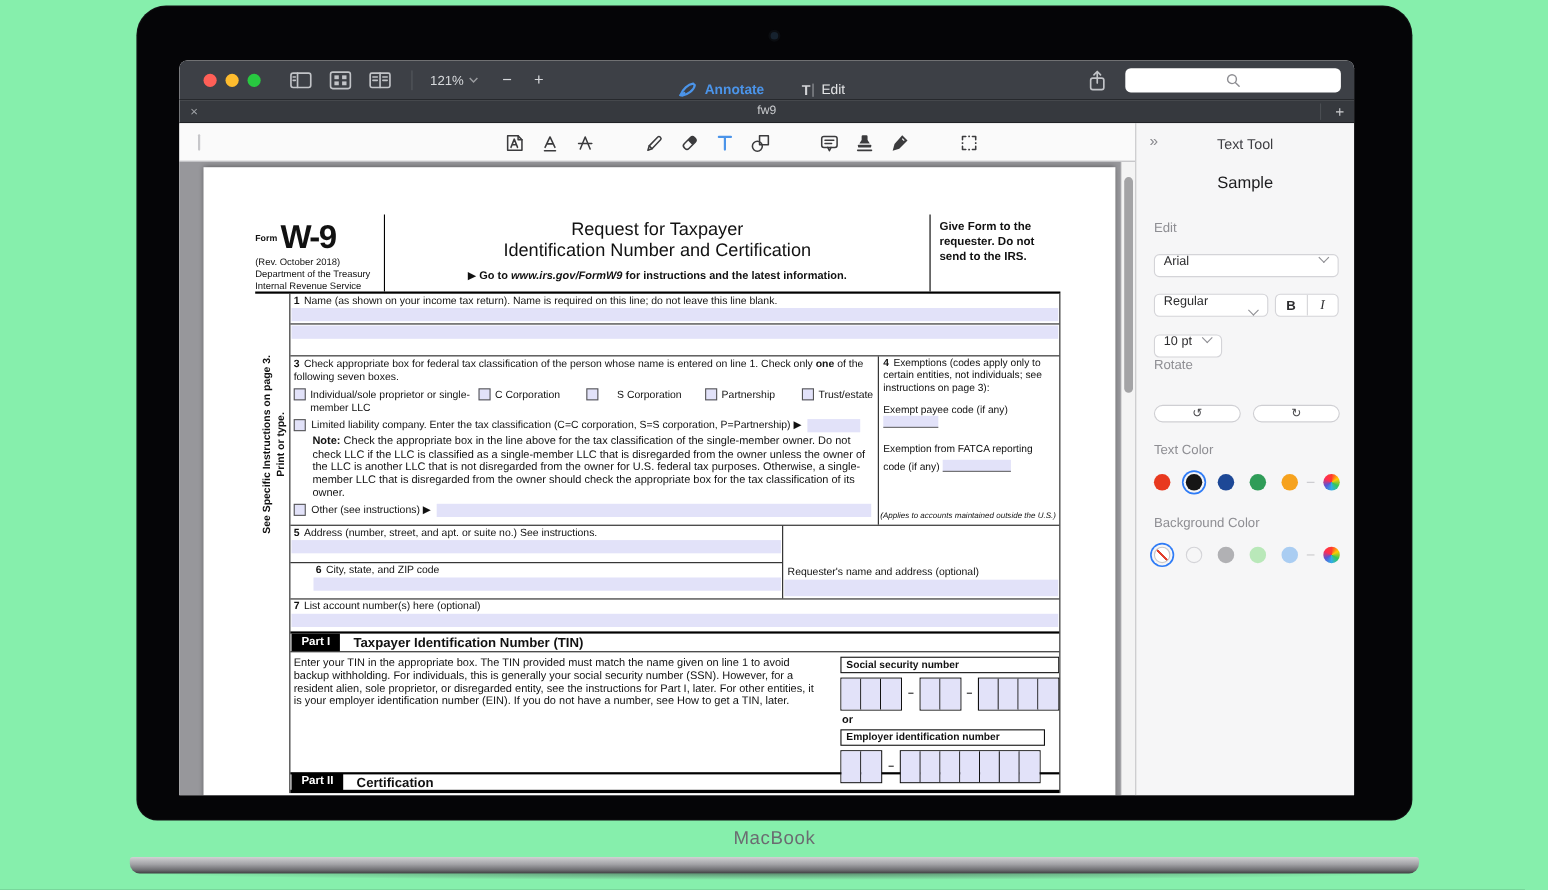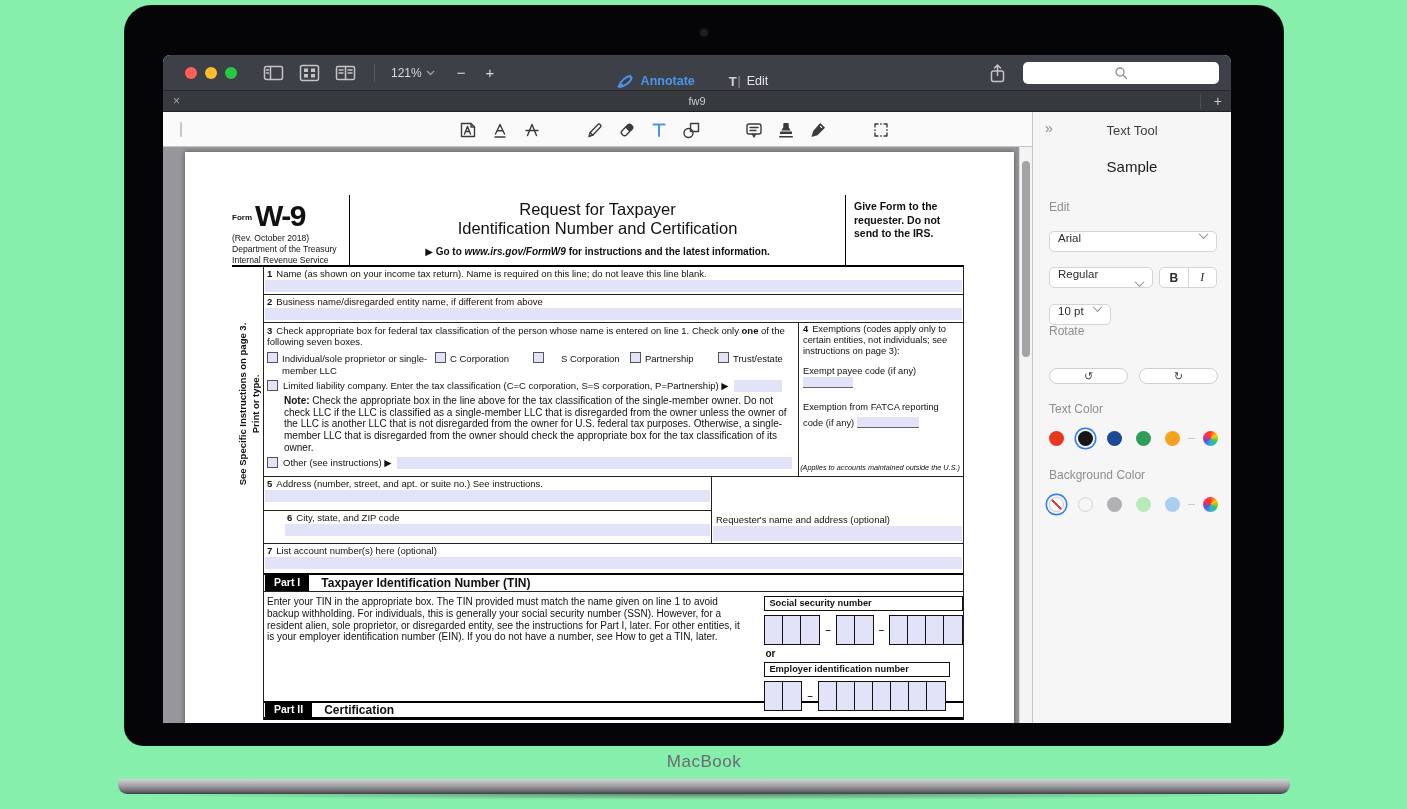--- a/index.html
+++ b/index.html
@@ -99,21 +99,21 @@
   .num { font-weight:bold; margin-right:4px; }
   .ffield { height:12px; margin:1px 1px 2px 1px; }
   .r1,.r2 { height:28px; }
   .r34 { height:154px; display:flex; }
   .c3 { width:534px; padding:1px 4px 0 3px; position:relative; }
   .c4 { flex:1; border-left:1px solid #222; padding:1px 4px 0 4px; font-size:9.3px; position:relative; }
   .cb { width:11px; height:11px; border:1px solid #555; background:#e2e2f9; display:inline-block; flex:none; }
   .cbrow { display:flex; margin-top:5px; align-items:flex-start; }
   .cbi { display:flex; gap:4px; align-items:flex-start; }
   .cbi .t { padding-top:1px; }
-  .cbi1 { width:168px; } .cbi2{width:98px;} .cbi3{width:97px;gap:17px;} .cbi4{width:88px;} .cbi5{flex:1;}
+  .cbi1 { width:168px; } .cbi2{width:98px;} .cbi3{width:108px;gap:17px;} .cbi4{width:88px;} .cbi5{flex:1;}
   .llcrow { display:flex; margin-top:4px; align-items:center; gap:5px; }
   .llcfield { width:48px; height:12px; }
   .notep { margin:3px 0 0 17px; font-size:10px; }
   .otherrow { display:flex; margin-top:3px; align-items:center; gap:5px; }
   .otherfield { flex:1; height:12px; margin-right:2px; }
   .sfield { display:inline-block; height:11px; border-bottom:1px solid #666; vertical-align:-2px; }
   .exrow { margin-top:9px; }
   .fatca { margin-top:13px; }
   .applies { position:absolute; right:3px; bottom:3px; font-size:7.3px; font-style:italic; }
   .r56 { height:67px; display:flex; }
@@ -368,21 +368,20 @@
               <div class="vlabel" style="left:58px; top:252px;">See Specific Instructions on page 3.</div>
 
               <div class="ftable">
 
                 <div class="frow r1">
                   <div class="flabel"><span class="num">1</span><span>Name (as shown on your income tax return). Name is required on this line; do not leave this line blank.</span></div>
                   <div class="ffield lav"></div>
                 </div>
 
                 <div class="frow r2">
-                  <div class="flabel"><span class="num">2</span><span>Business name/disregarded entity name, if different from above</span></div>
                   <div class="ffield lav"></div>
                 </div>
 
                 <div class="frow r34">
                   <div class="c3">
                     <div class="flabel" style="padding-left:0;"><span class="num">3</span><span><span>Check appropriate box for federal tax classification of the person whose name is entered on line 1. Check only </span><b>one</b><span> of the following seven boxes.</span></span></div>
                     <div class="cbrow">
                       <div class="cbi cbi1">
                           <span class="cb"></span>
                           <span class="t">Individual/sole proprietor or single-member LLC</span>

